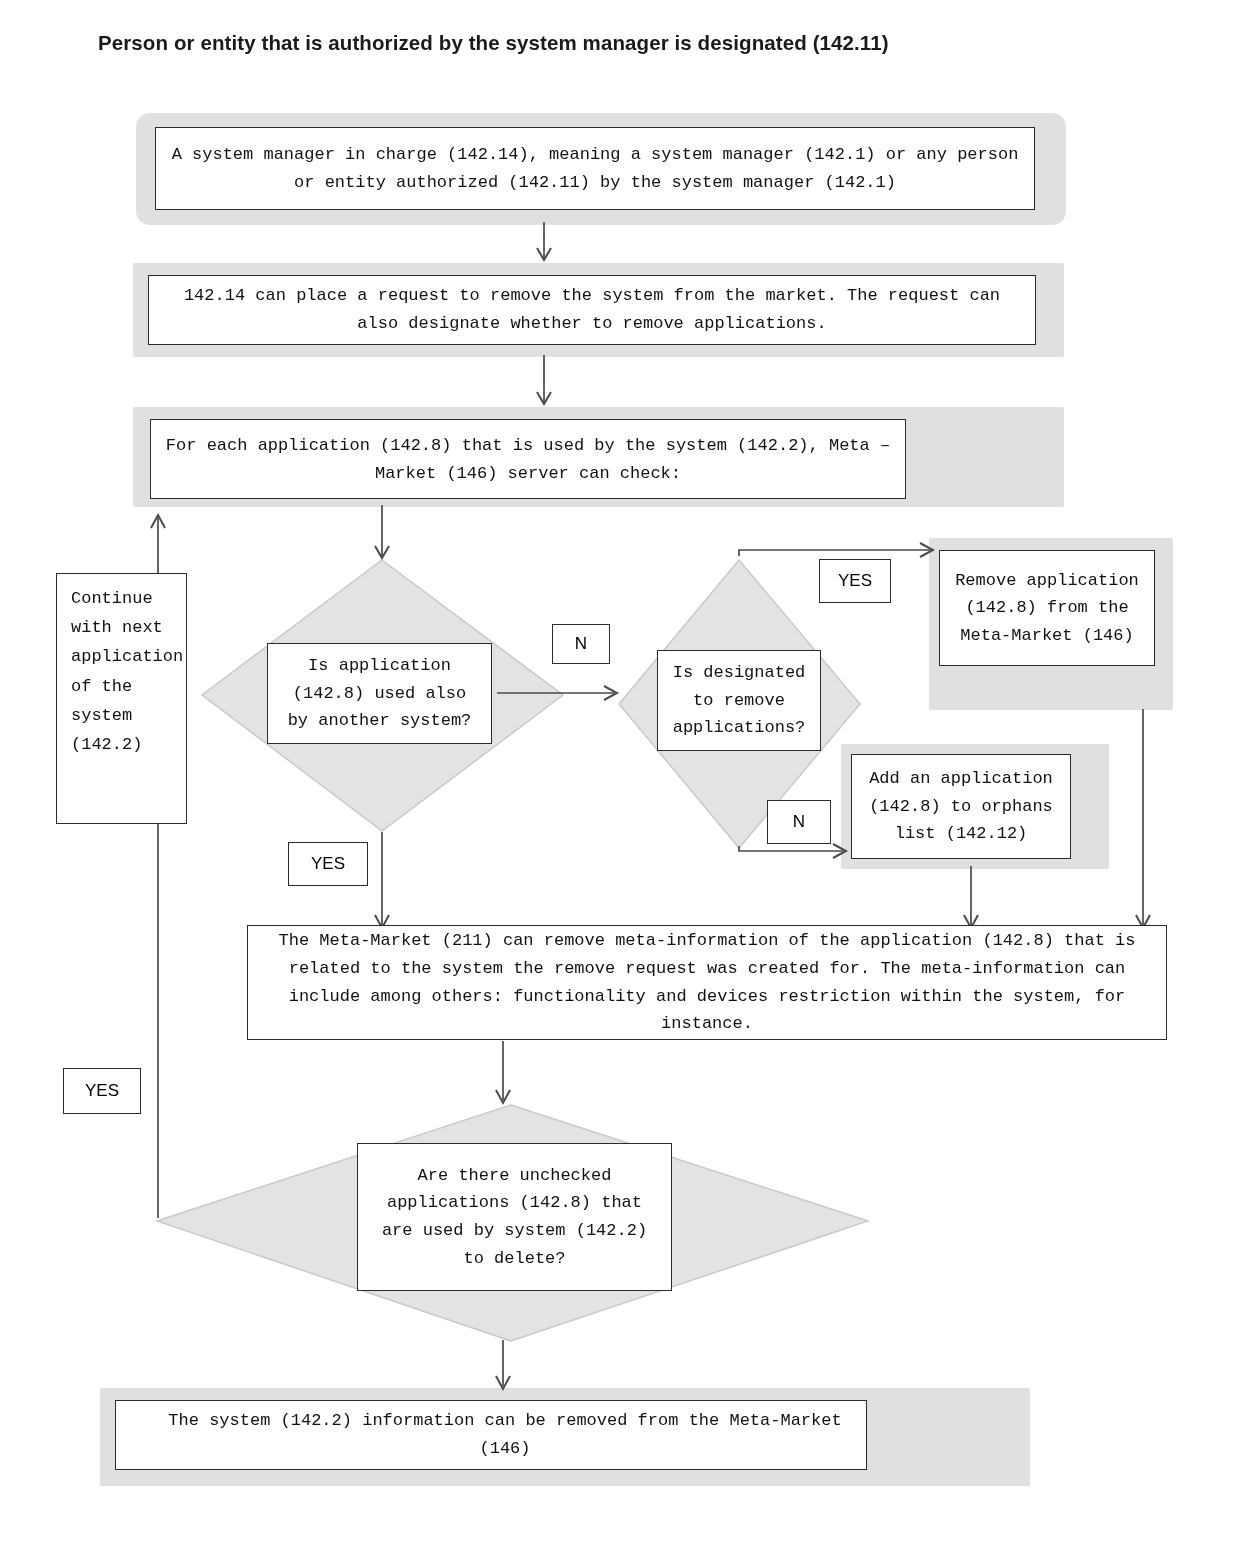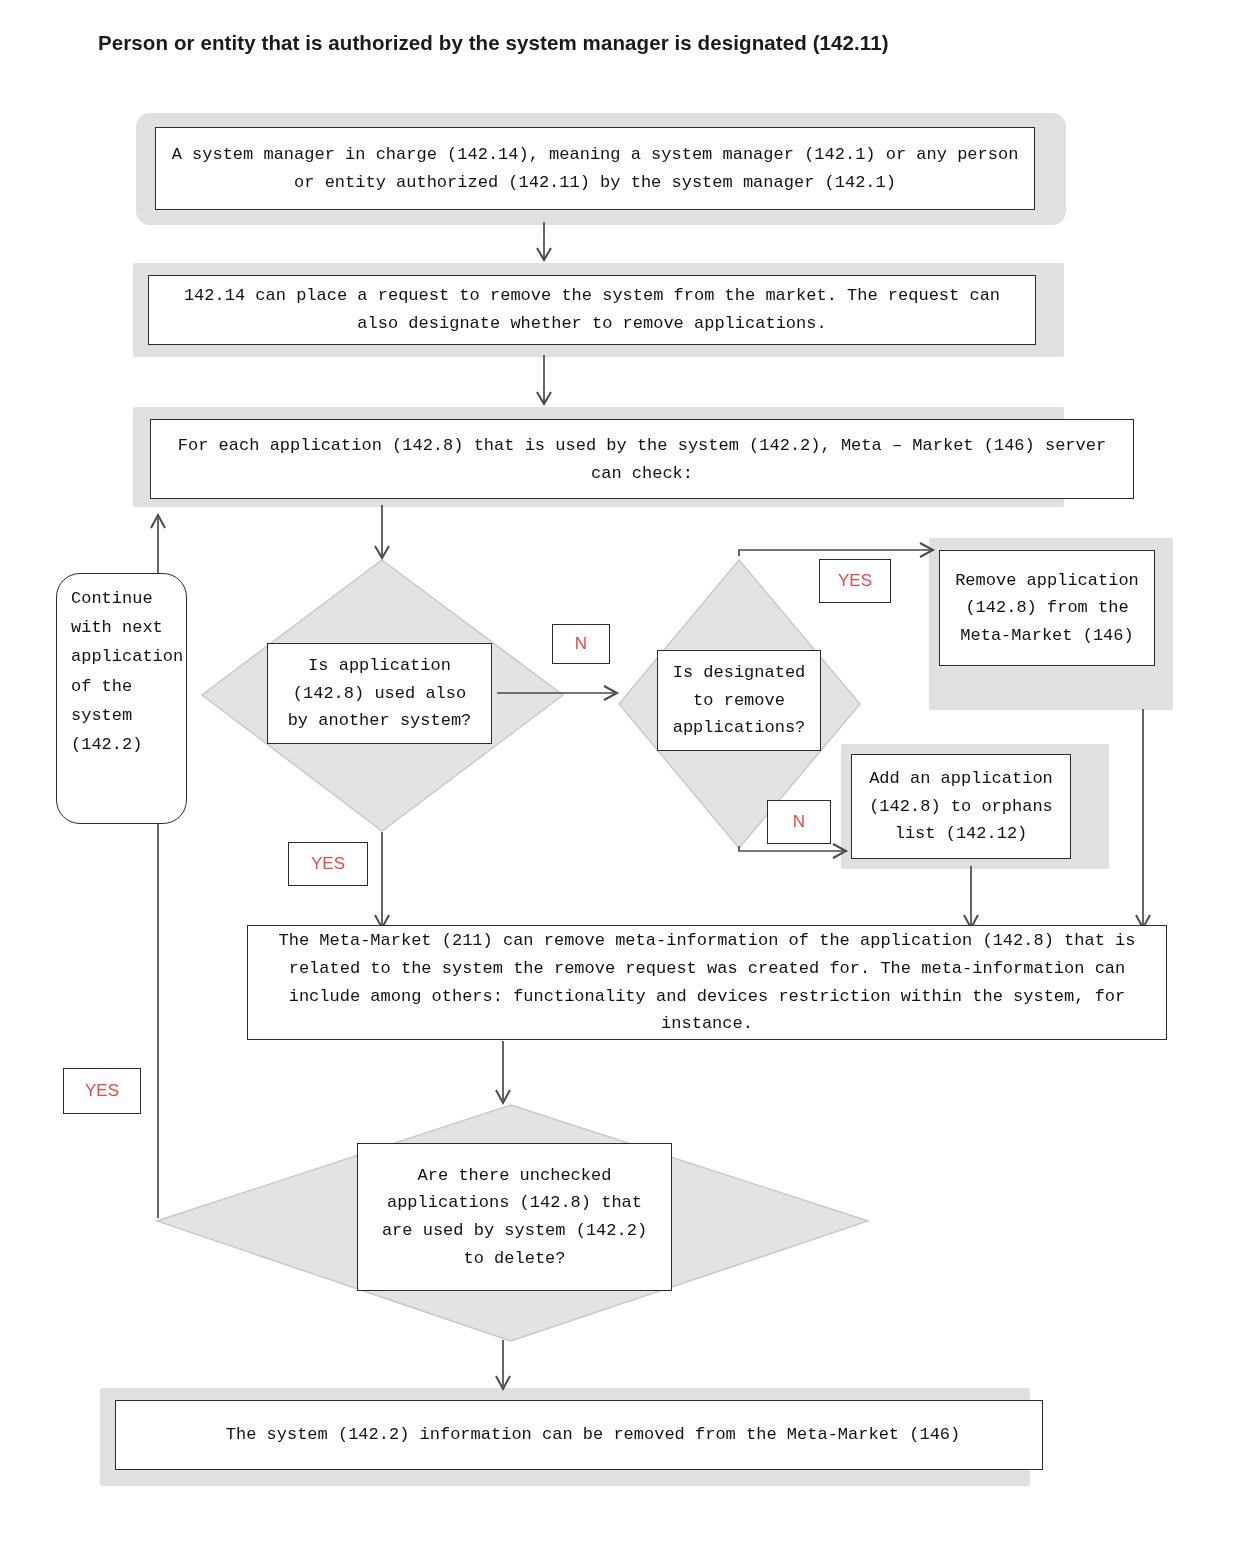--- a/index.html
+++ b/index.html
@@ -74,21 +74,21 @@
   
   .minibox {
     position: absolute;
     box-sizing: border-box;
     border: 1.6px solid #2b2b2b;
     background: #ffffff;
     display: flex;
     align-items: center;
     justify-content: center;
     font-size: 17px;
-    color: #ef4444;
+    color: #000000;
     z-index: 8;
   }
 
   
   #wires {
     position: absolute;
     left: 0; top: 0;
     width: 1240px; height: 1542px;
     z-index: 5;
     pointer-events: none;
@@ -148,23 +148,23 @@
     <polyline class="head" points="496,1376 503,1389 510,1376"></polyline>
   </svg>
 
   <div class="shadowframe round" style="left:136px; top:113px; width:930px; height:112px;"></div>
   <div class="box" style="left:155px; top:127px; width:880px; height:83px;">A system manager in charge (142.14), meaning a system manager (142.1) or any person or entity authorized (142.11) by the system manager (142.1)</div>
 
   <div class="shadowframe" style="left:133px; top:263px; width:931px; height:94px;"></div>
   <div class="box" style="left:148px; top:275px; width:888px; height:70px;">142.14 can place a request to remove the system from the market. The request can also designate whether to remove applications.</div>
 
   <div class="shadowframe" style="left:133px; top:407px; width:931px; height:100px;"></div>
-  <div class="box topalign" style="left:150px; top:419px; width:984px; height:80px;">For each application (142.8) that is used by the system (142.2), Meta – Market (146) server can check:</div>
-
-  <div class="box" style="left:56px; top:573px; width:131px; height:251px; align-items:flex-start; justify-content:flex-start; text-align:left; padding:10px 10px 0 14px; line-height:1.72;border-radius:24px;">Continue with next application of the system (142.2)</div>
+  <div class="box topalign" style="left:150px; top:419px; width:756px; height:80px;">For each application (142.8) that is used by the system (142.2), Meta – Market (146) server can check:</div>
+
+  <div class="box" style="left:56px; top:573px; width:131px; height:251px; align-items:flex-start; justify-content:flex-start; text-align:left; padding:10px 10px 0 14px; line-height:1.72;">Continue with next application of the system (142.2)</div>
 
   <div class="diamond" style="left:200px; top:558px;">
     <svg width="365" height="275" viewBox="0 0 365 275">
       <polygon points="182,2 363,137 182,273 2,137" fill="#e3e3e3" stroke="#c9c9c9" stroke-width="1.5"></polygon>
     </svg>
   </div>
   <div class="box" style="left:267px; top:643px; width:225px; height:101px;">Is application (142.8) used also by another system?</div>
 
   <div class="diamond" style="left:617px; top:558px;">
     <svg width="245" height="292" viewBox="0 0 245 292">
@@ -182,21 +182,21 @@
   <div class="box" style="left:247px; top:925px; width:920px; height:115px;">The Meta-Market (211) can remove meta-information of the application (142.8) that is related to the system the remove request was created for. The meta-information can include among others: functionality and devices restriction within the system, for instance.</div>
 
   <div class="diamond" style="left:155px; top:1103px;">
     <svg width="715" height="240" viewBox="0 0 715 240">
       <polygon points="356,2 713,118 356,238 2,118" fill="#e3e3e3" stroke="#c9c9c9" stroke-width="1.5"></polygon>
     </svg>
   </div>
   <div class="box" style="left:357px; top:1143px; width:315px; height:148px;">Are there unchecked applications (142.8) that are used by system (142.2) to delete?</div>
 
   <div class="shadowframe" style="left:100px; top:1388px; width:930px; height:98px;"></div>
-  <div class="box" style="left:115px; top:1400px; width:928px; height:70px;padding-left:40px;">The system (142.2) information can be removed from the Meta-Market (146)</div>
+  <div class="box" style="left:115px; top:1400px; width:752px; height:70px;padding-left:40px;">The system (142.2) information can be removed from the Meta-Market (146)</div>
 
   <div class="minibox" style="left:552px; top:624px; width:58px; height:40px;">N</div>
 
   <div class="minibox" style="left:288px; top:842px; width:80px; height:44px;">YES</div>
 
   <div class="minibox" style="left:819px; top:559px; width:72px; height:44px;">YES</div>
 
   <div class="minibox" style="left:767px; top:800px; width:64px; height:44px;">N</div>
 
   <div class="minibox" style="left:63px; top:1068px; width:78px; height:46px;">YES</div>

